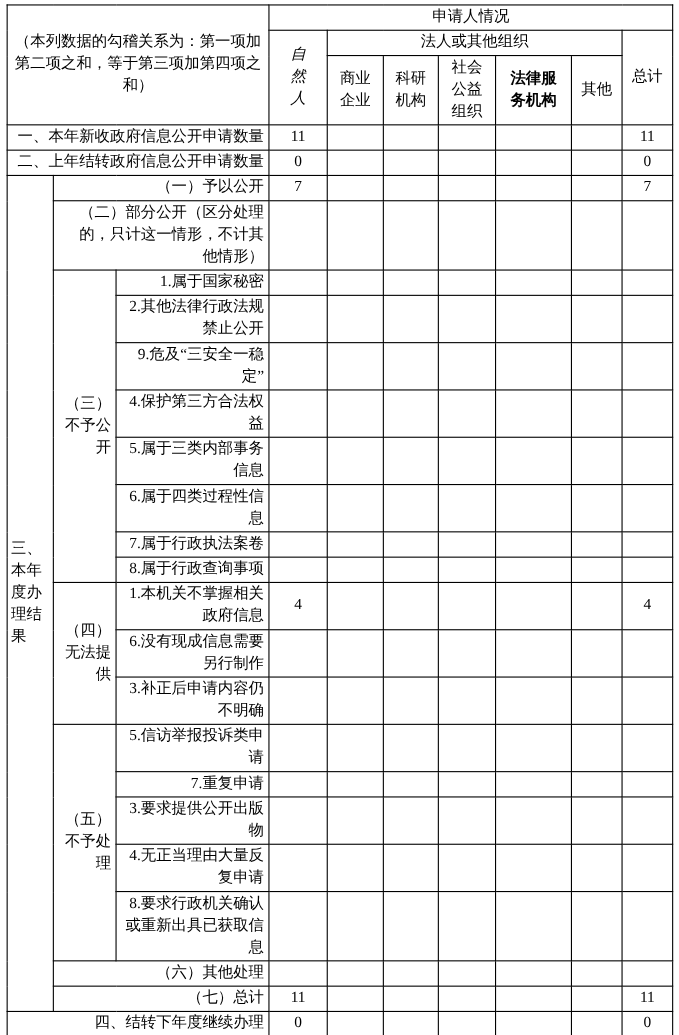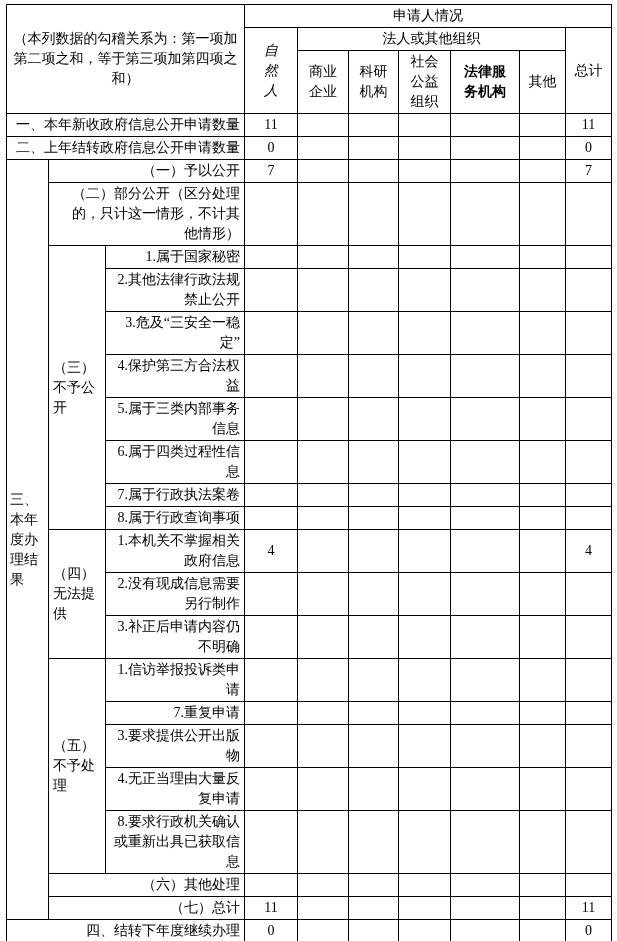--- a/index.html
+++ b/index.html
@@ -21,21 +21,21 @@
     line-height: 20px;
     padding: 1px 4px;
     vertical-align: middle;
     overflow: hidden;
   }
   .c { text-align: center; }
   .corner { text-align: center; padding: 2px 4px; }
   .lbl { text-align: right; padding-left: 4px; }
   .ind { padding-left: 12px; }
   .item { padding-left: 5px; }
-  .grp { text-align: left; padding: 1px 4px; vertical-align: middle; }
+  .grp { text-align: right; padding: 1px 4px; vertical-align: middle; }
   .secA { text-align: left; padding: 1px 3px; }
   .v { text-align: center; }
   .hw { display: inline-block; vertical-align: middle; text-align: center; }
   .w1 { width: 15px; font-style: italic; }
   .w2 { width: 30px; }
   .w3 { width: 44px; font-weight: bold; }
 </style>
 </head>
 <body>
 
@@ -127,21 +127,21 @@
     <td class="lbl item">2.其他法律行政法规禁止公开</td>
     <td class="v"></td>
         <td class="v"></td>
         <td class="v"></td>
         <td class="v"></td>
         <td class="v"></td>
         <td class="v"></td>
         <td class="v"></td>
   </tr>
   <tr>
-    <td class="lbl item">3.危及“三安全一稳定”</td>
+    <td class="lbl item">9.危及“三安全一稳定”</td>
     <td class="v"></td>
         <td class="v"></td>
         <td class="v"></td>
         <td class="v"></td>
         <td class="v"></td>
         <td class="v"></td>
         <td class="v"></td>
   </tr>
   <tr>
     <td class="lbl item">4.保护第三方合法权益</td>
@@ -198,42 +198,42 @@
     <td class="lbl item">1.本机关不掌握相关政府信息</td>
     <td class="v">4</td>
         <td class="v"></td>
         <td class="v"></td>
         <td class="v"></td>
         <td class="v"></td>
         <td class="v"></td>
         <td class="v">4</td>
   </tr>
   <tr>
-    <td class="lbl item">2.没有现成信息需要另行制作</td>
+    <td class="lbl item">6.没有现成信息需要另行制作</td>
     <td class="v"></td>
         <td class="v"></td>
         <td class="v"></td>
         <td class="v"></td>
         <td class="v"></td>
         <td class="v"></td>
         <td class="v"></td>
   </tr>
   <tr>
     <td class="lbl item">3.补正后申请内容仍不明确</td>
     <td class="v"></td>
         <td class="v"></td>
         <td class="v"></td>
         <td class="v"></td>
         <td class="v"></td>
         <td class="v"></td>
         <td class="v"></td>
   </tr>
   <tr>
     <td rowspan="5" class="grp">（五）不予处理</td>
-    <td class="lbl item">1.信访举报投诉类申请</td>
+    <td class="lbl item">5.信访举报投诉类申请</td>
     <td class="v"></td>
         <td class="v"></td>
         <td class="v"></td>
         <td class="v"></td>
         <td class="v"></td>
         <td class="v"></td>
         <td class="v"></td>
   </tr>
   <tr>
     <td class="lbl item">7.重复申请</td>

